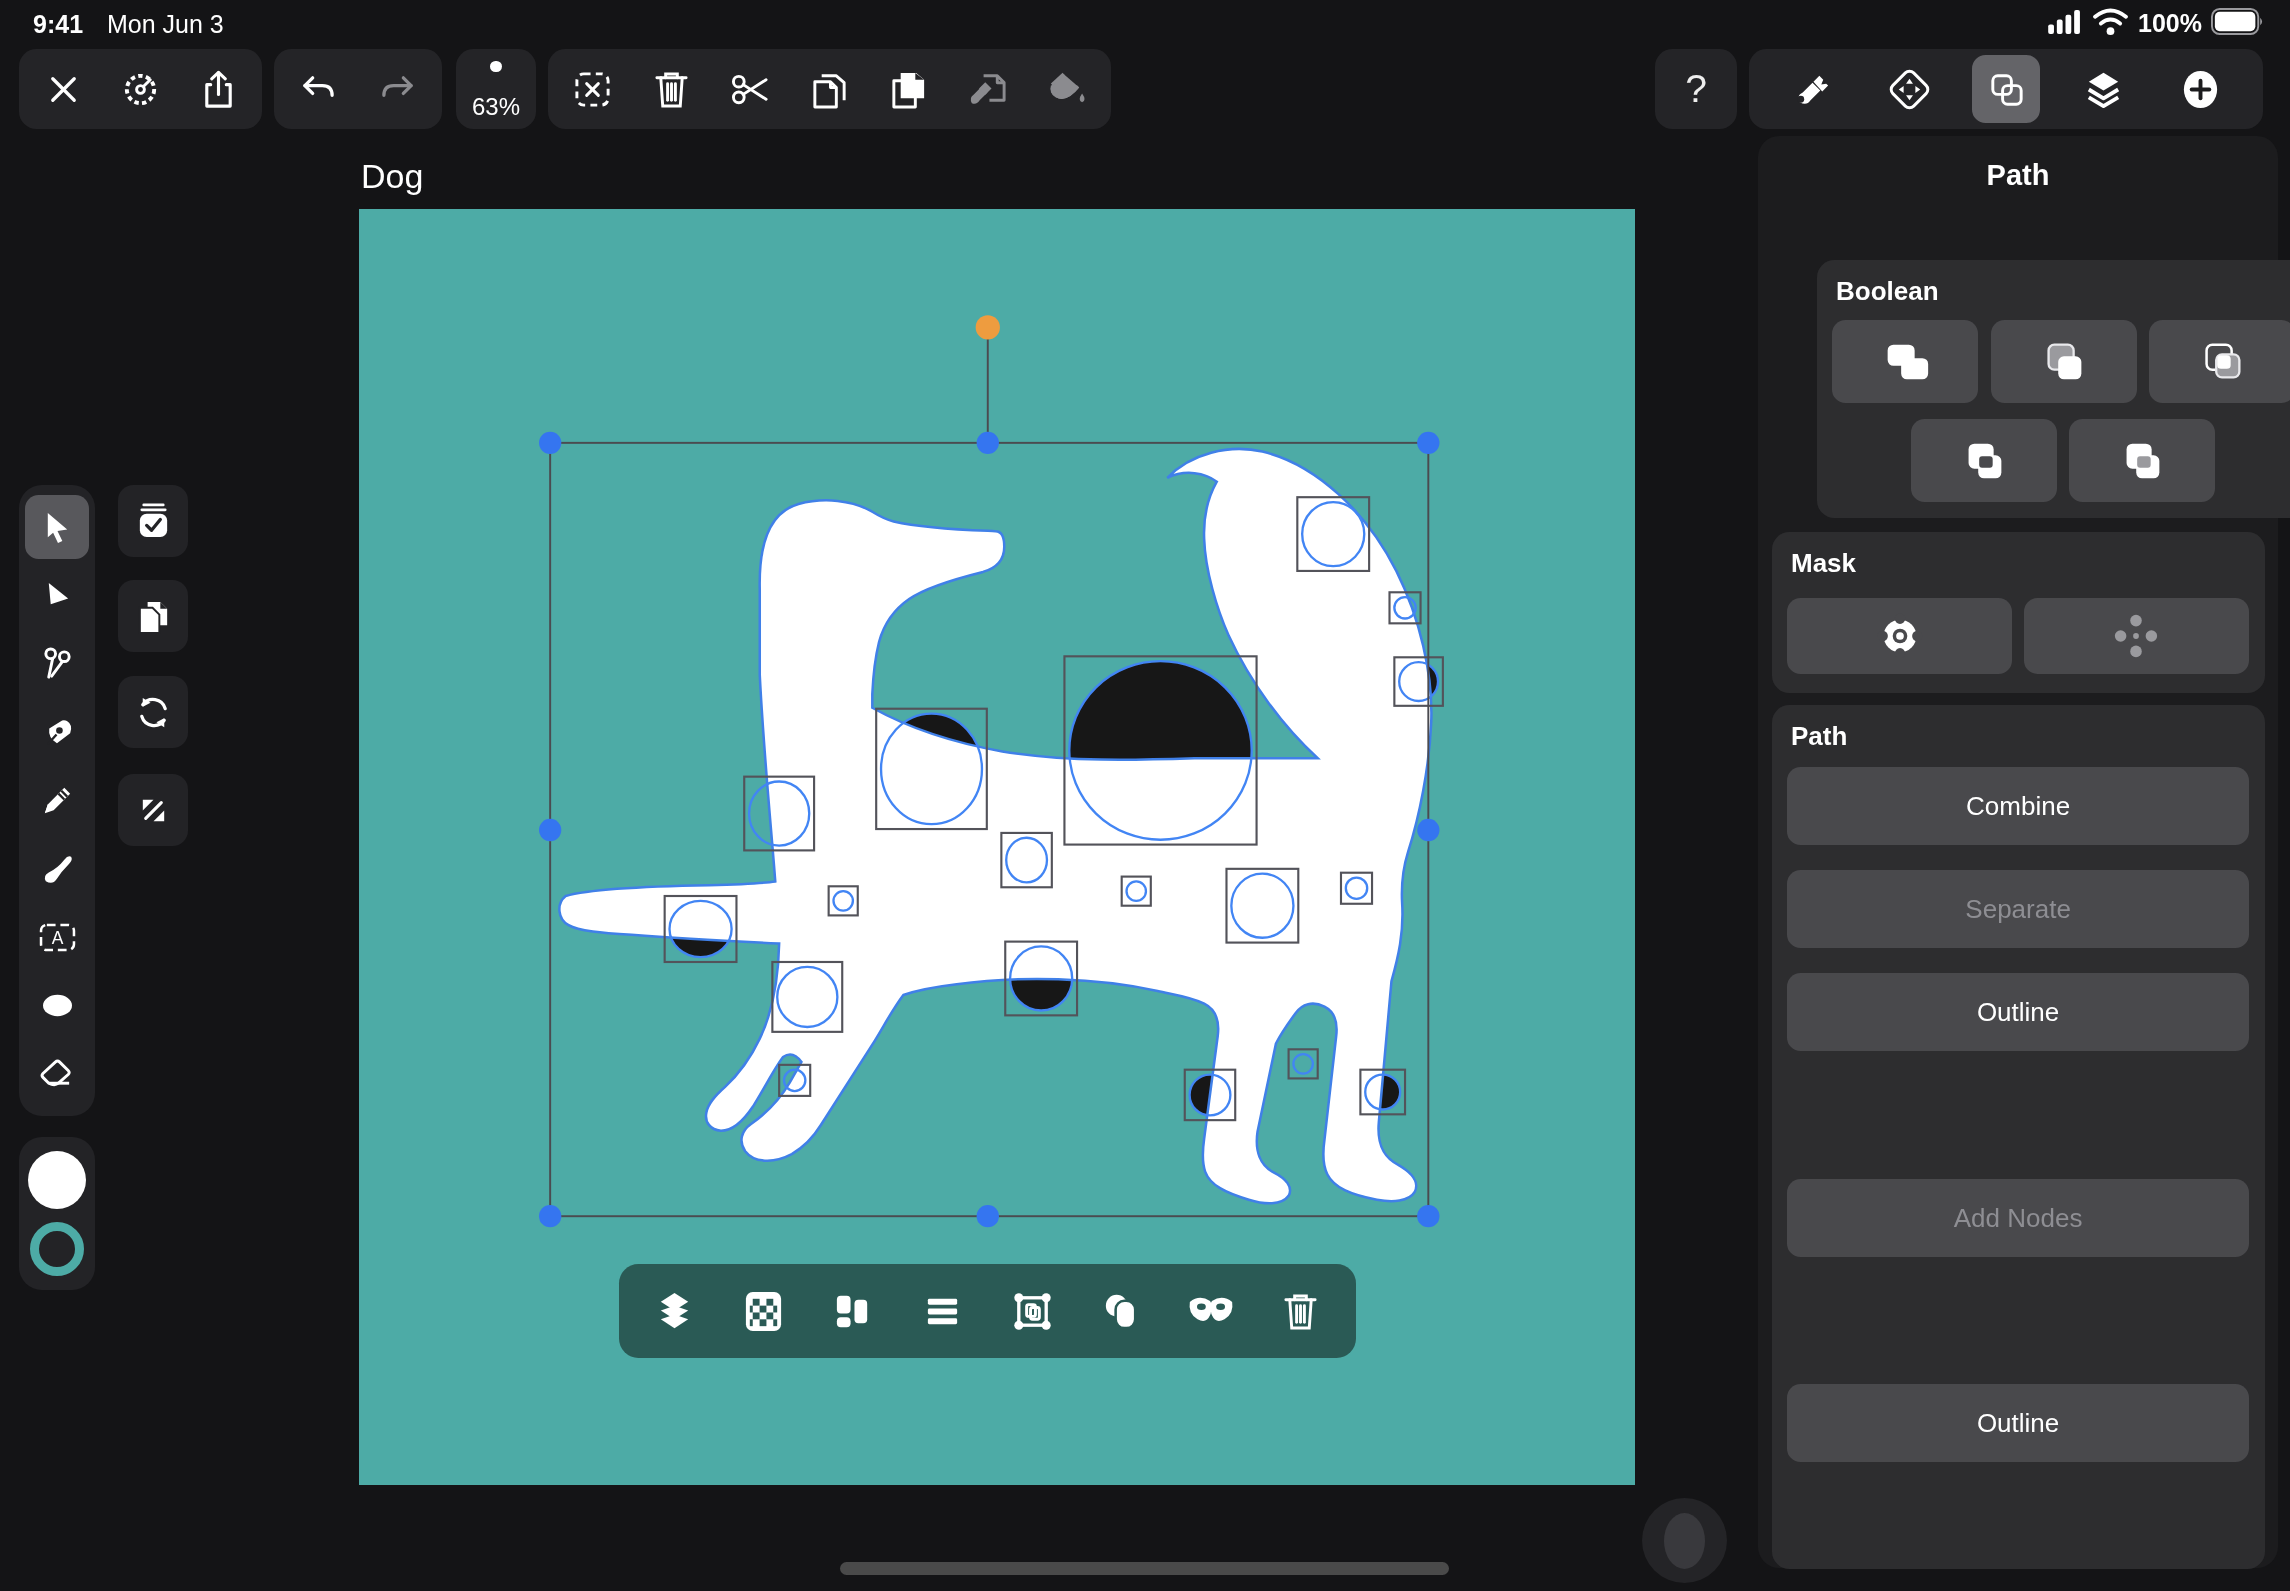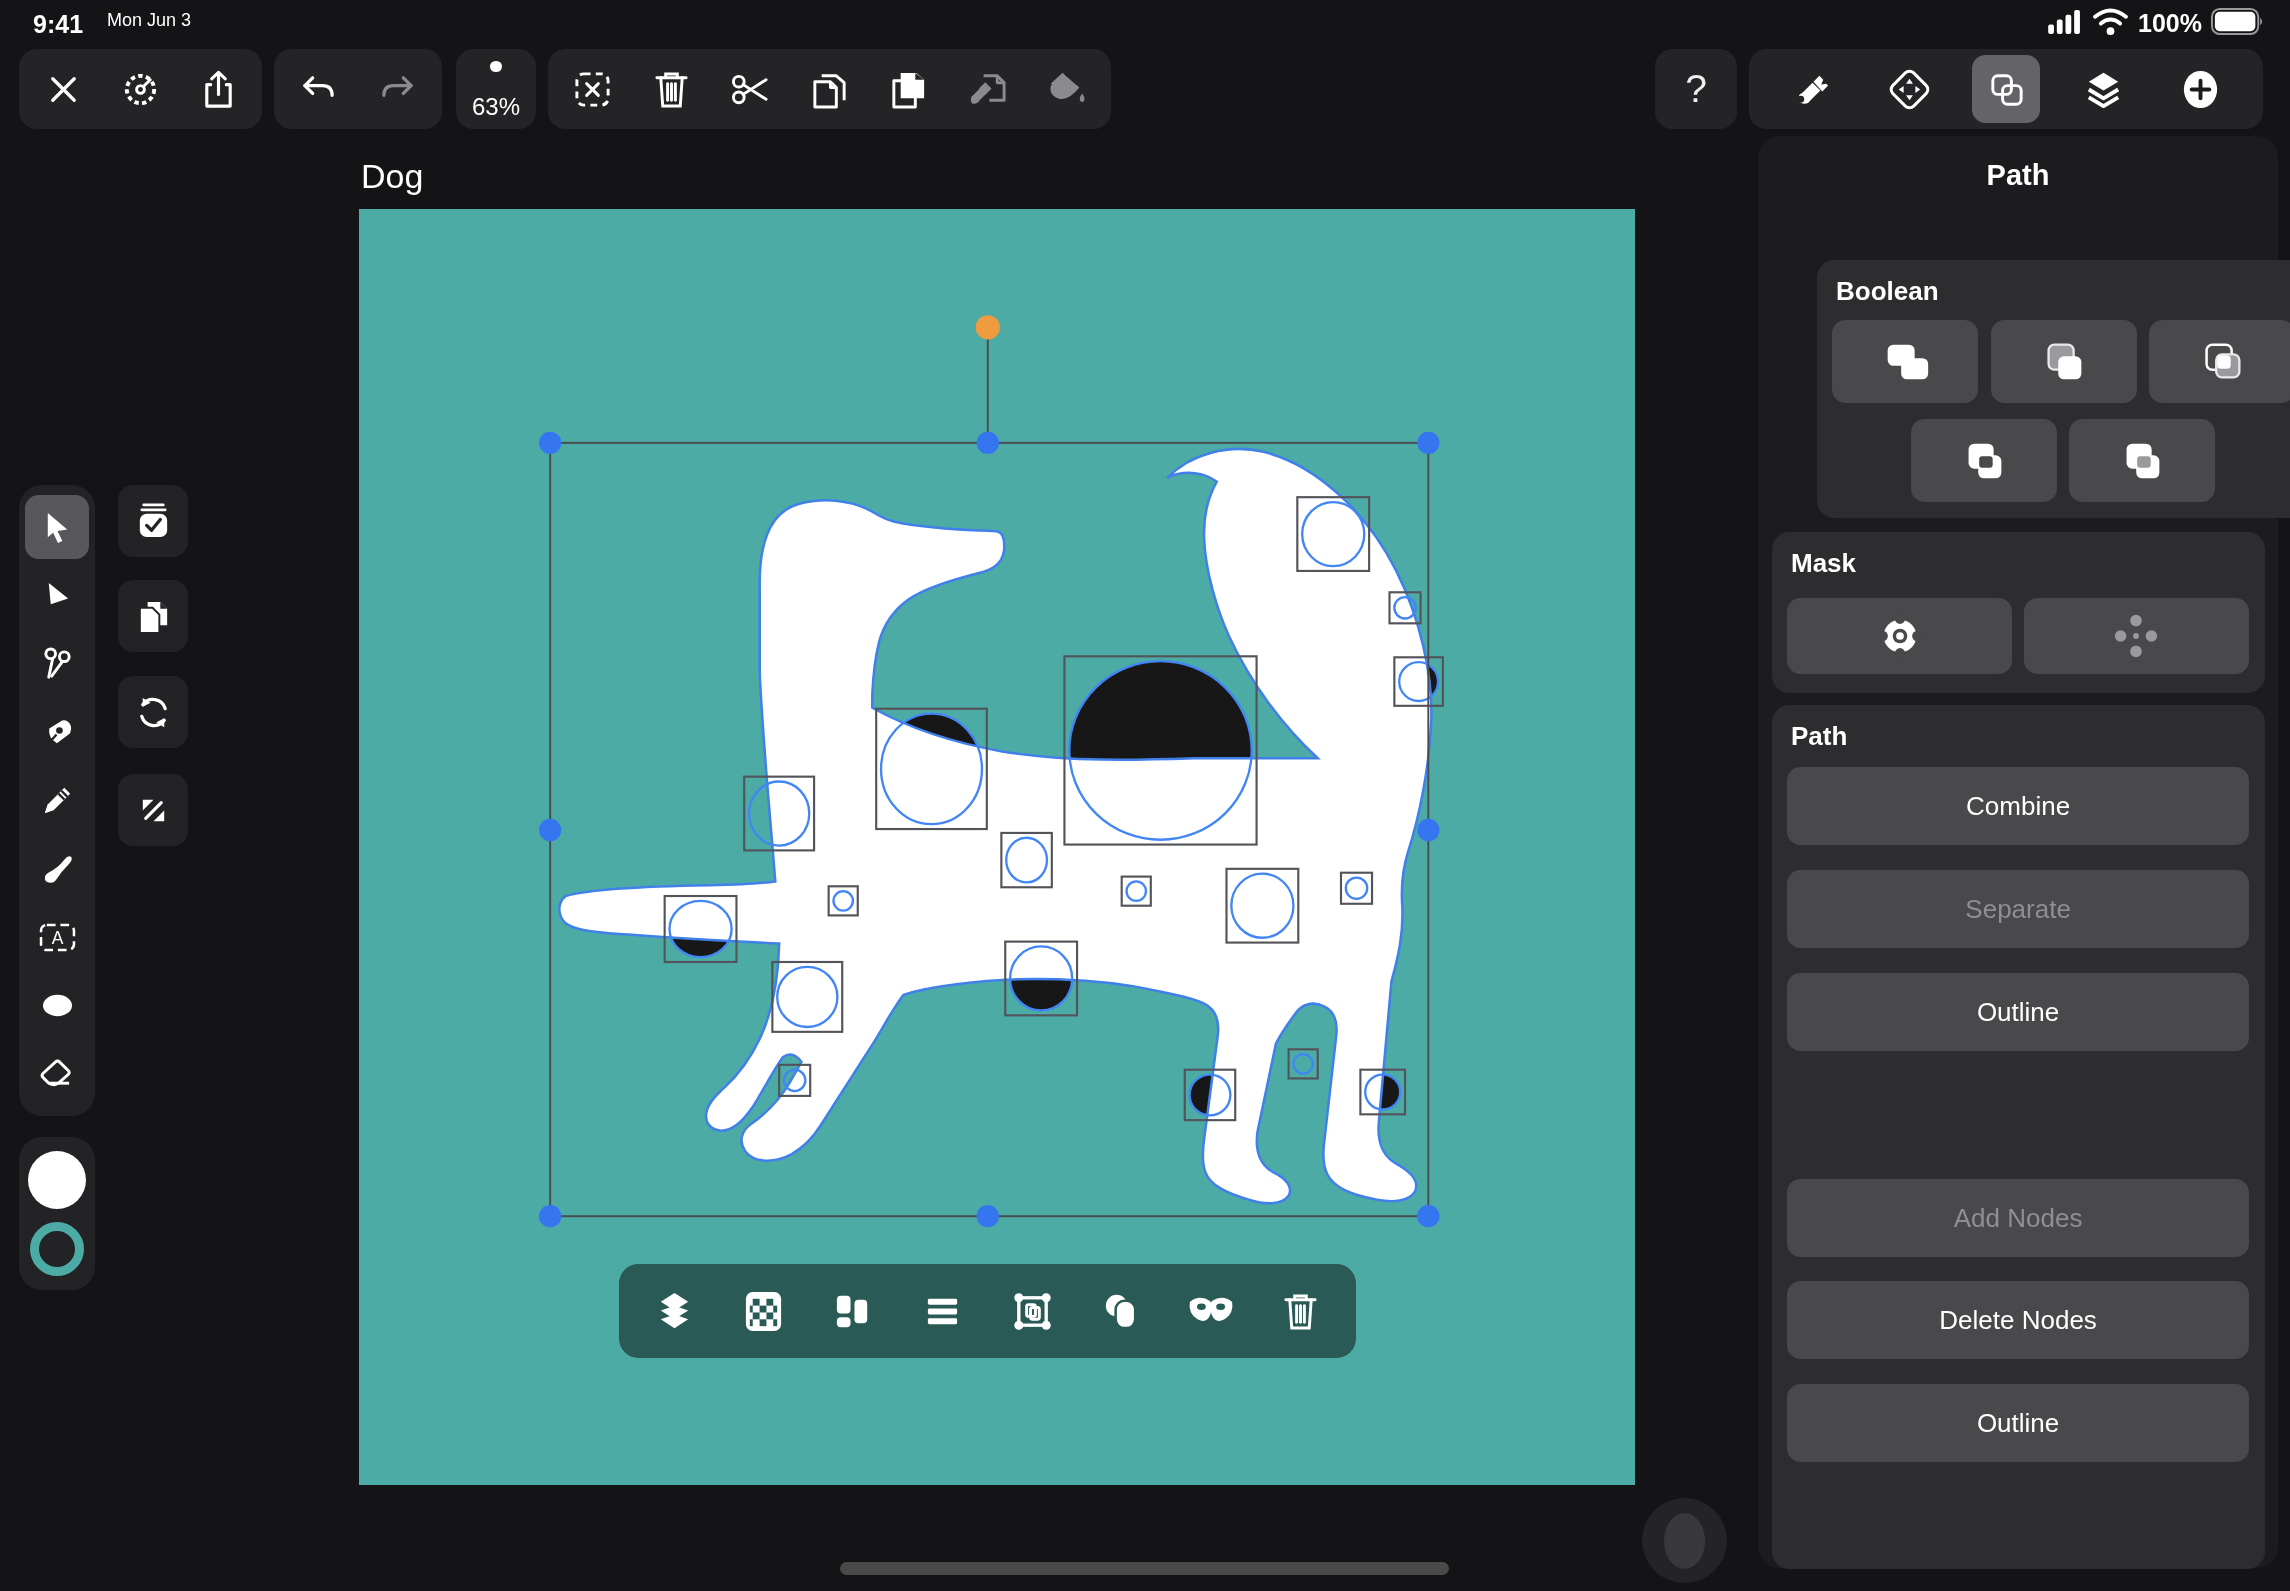--- a/index.html
+++ b/index.html
@@ -3,21 +3,21 @@
 <meta charset="utf-8">
 <style>
   * { margin:0; padding:0; box-sizing:border-box; }
   html,body { width:2290px; height:1591px; background:#141416; overflow:hidden;
     font-family:"Liberation Sans", sans-serif; -webkit-font-smoothing:antialiased; }
   .abs { position:absolute; }
 
   
   #statusbar { left:0; top:0; width:2290px; height:49px; color:#fff; }
   #status-time { left:33px; top:9.7px; font-size:25px; font-weight:700; }
-  #status-date { left:107px; top:9.7px; font-size:18px; font-weight:400; }
+  #status-date { left:107px; top:9.7px; font-size:25px; font-weight:400; }
   #status-right { right:25px; top:7.8px; display:flex; align-items:center; gap:9px; }
   #battery-label { font-size:25px; font-weight:600; color:#fff; }
 
   
   .grp { position:absolute; top:49px; height:80px; background:#242427; border-radius:17.5px;
          display:flex; align-items:center; justify-content:space-evenly; }
   .ibtn { width:68px; height:68px; display:flex; align-items:center; justify-content:center;
           border-radius:13.6px; }
   .ibtn svg { display:block; }
   #zoom-group { flex-direction:column; justify-content:center; gap:1.9px; }
@@ -638,21 +638,20 @@
         </svg>
     </div>
   </div>
 
   <div class="card" style="top:569px;height:864px;">
     <div class="card-label">Path</div>
     <div class="path-btn off" style="top:165px;">Separate</div>
     <div class="path-btn" style="top:62px;">Combine</div>
     <div class="path-btn" style="top:268px;">Outline</div>
     <div class="path-btn off" style="top:474px;">Add Nodes</div>
-    <div class="path-btn" style="top:576px;">Delete Nodes</div>
     <div class="path-btn" style="top:679px;">Outline</div>
   </div>
 </div>
 
 <div id="knob" class="abs">
   <div id="knob-inner"></div>
 </div>
 <div id="homebar" class="abs"></div>
 
 

